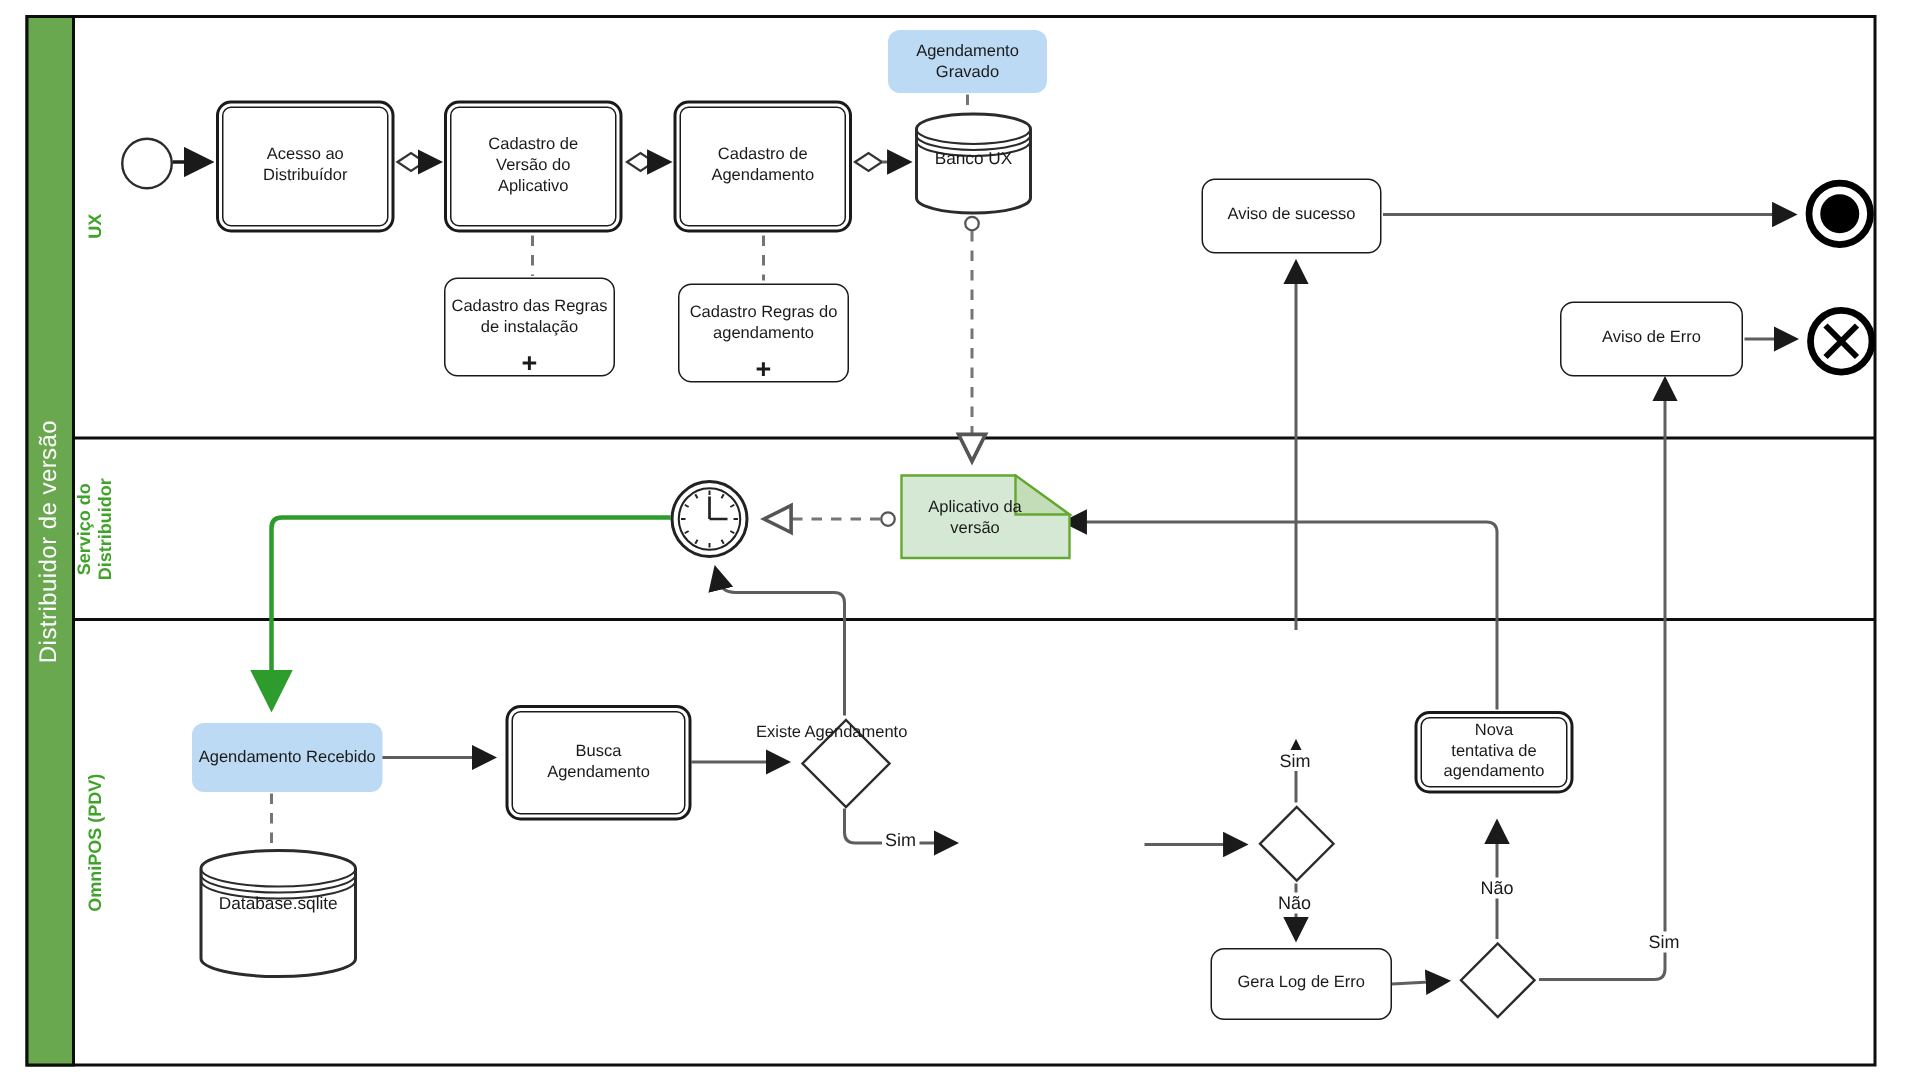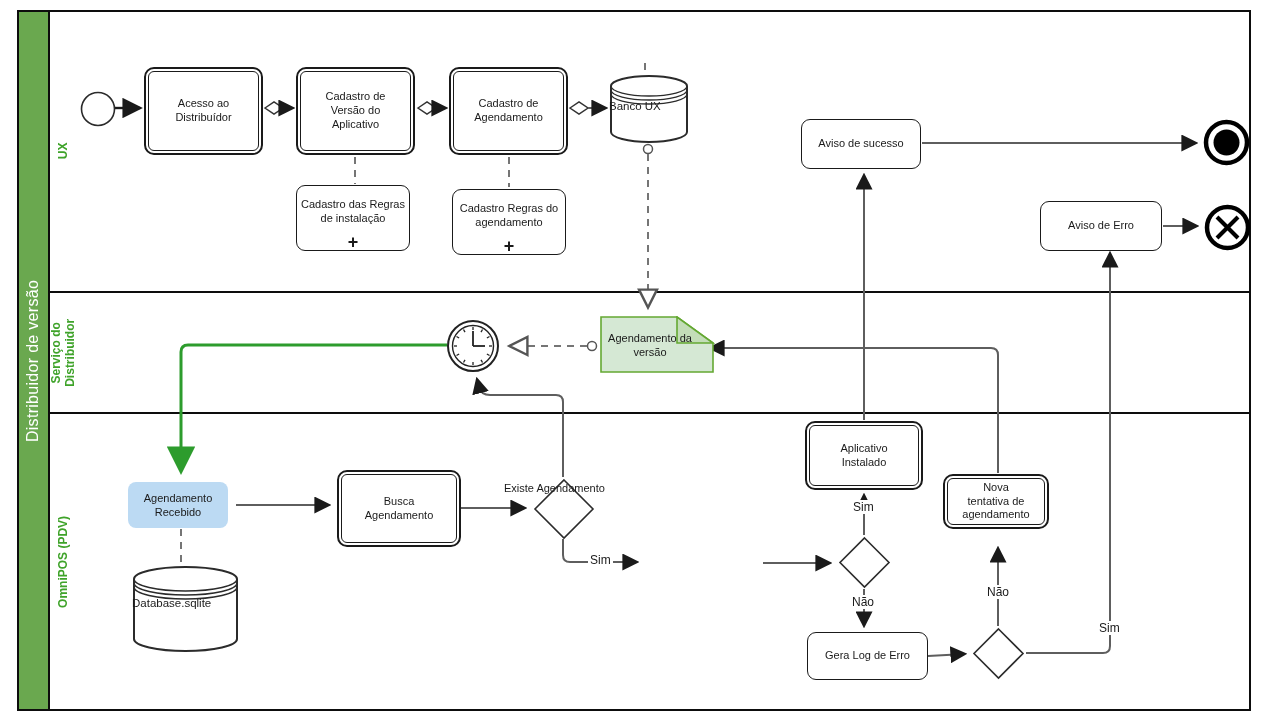--- a/index.html
+++ b/index.html
@@ -14,21 +14,21 @@
   .rot.wrap{width:82px;white-space:normal;}
   .rot.nowrap{white-space:nowrap;}
   
   .task{position:absolute;border:2px solid #1a1a1a;border-radius:10px;background:#fff;display:flex;align-items:center;justify-content:center;text-align:center;font-size:11px;line-height:1.25;box-sizing:border-box;padding:16px;}
   .task::before{content:"";position:absolute;inset:2px;border:1.3px solid #1a1a1a;border-radius:6px;pointer-events:none;}
   .box{position:absolute;border:1.5px solid #1a1a1a;border-radius:9px;background:#fff;display:flex;align-items:center;justify-content:center;text-align:center;font-size:11px;line-height:1.25;box-sizing:border-box;padding:4px;}
   .subproc{padding-bottom:16px;justify-content:flex-end;}
   .plus{position:absolute;bottom:0px;left:0;right:0;text-align:center;font-size:18px;font-weight:bold;line-height:16px;}
   .note{position:absolute;background:var(--note-blue);border-radius:8px;display:flex;align-items:center;justify-content:center;text-align:center;font-size:11px;line-height:1.3;box-sizing:border-box;}
   .shape{position:absolute;}
-  .cyl-label{position:absolute;text-align:left;font-size:11.5px;}
+  .cyl-label{position:absolute;text-align:center;font-size:11.5px;}
   .doc-label{position:absolute;text-align:center;font-size:11px;line-height:1.3;}
   .elabel{position:absolute;font-size:12px;background:#fff;padding:0 2px;white-space:nowrap;}
   .gwlabel{position:absolute;font-size:11px;white-space:nowrap;}
   
   .flow{stroke:#5e5e5e;stroke-width:2;fill:none;}
   .flow-strong{stroke:#1a1a1a;stroke-width:2.4;fill:none;}
   .assoc{stroke:#757575;stroke-width:2;fill:none;stroke-dasharray:7 6;}
   .green-flow{stroke:var(--flow-green);stroke-width:3;fill:none;}
   .lane-line{stroke:#0d0d0d;stroke-width:2;}
   .cdiamond{fill:#fff;stroke:#333;stroke-width:1.5;}
@@ -131,20 +131,23 @@
   <div class="box subproc" style="left:296px;top:185px;width:114px;height:66px;">
     <span>Cadastro das Regras de instalação</span>
     <span class="plus">+</span>
   </div>
 
   <div class="box subproc" style="left:452px;top:189px;width:114px;height:66px;">
     <span>Cadastro Regras do agendamento</span>
     <span class="plus">+</span>
   </div>
 
+  <div class="note" style="left:592px;top:20px;width:106px;height:42px;">
+    <span>Agendamento Gravado</span>
+  </div>
 
   <div class="shape" style="left:609px;top:74px;">
     <svg width="80" height="71">
       <path class="cylp" d="M2,12 A38,10 0 0 1 78,12 L78,58 A38,10 0 0 1 2,58 Z"></path>
       <path class="cyla" d="M2,12 A38,10 0 0 0 78,12"></path>
       <path class="cyla" d="M2,16 A38,10 0 0 0 78,16"></path>
       <path class="cyla" d="M2,20 A38,10 0 0 0 78,20"></path>
     </svg>
   </div>
   <div class="cyl-label" style="left:609px;top:100px;width:80px;">Banco UX</div>
@@ -196,23 +199,23 @@
       </g>
     </svg>
   </div>
 
   <div class="shape" style="left:600px;top:316px;">
     <svg width="115" height="58">
       <path class="docbody" d="M1,1 L77,1 L113,27 L113,56 L1,56 Z"></path>
       <path class="docfold" d="M77,1 L113,27 L77,27 Z"></path>
     </svg>
   </div>
-  <div class="doc-label" style="left:604px;top:331px;width:92px;">Agendamento da versão</div>
-
-  <div class="note" style="left:128px;top:482px;width:100px;height:46px;">
+  <div class="doc-label" style="left:604px;top:331px;width:92px;">Aplicativo da versão</div>
+
+  <div class="note" style="left:128px;top:482px;width:127px;height:46px;">
     <span>Agendamento Recebido</span>
   </div>
 
   <div class="shape" style="left:132px;top:565px;">
     <svg width="107" height="88">
       <path class="cylp" d="M2,14 A51.5,12 0 0 1 105,14 L105,74 A51.5,12 0 0 1 2,74 Z"></path>
       <path class="cyla" d="M2,14 A51.5,12 0 0 0 105,14"></path>
       <path class="cyla" d="M2,18 A51.5,12 0 0 0 105,18"></path>
       <path class="cyla" d="M2,22 A51.5,12 0 0 0 105,22"></path>
     </svg>
@@ -230,23 +233,20 @@
   </div>
   <div class="gwlabel" style="left:504px;top:482px;">Existe Agendamento</div>
 
 
   <div class="shape" style="left:838px;top:536px;">
     <svg width="53" height="53">
         <polygon class="gw" points="26.5,2 51,26.5 26.5,51 2,26.5"></polygon>
       </svg>
   </div>
 
-  <div class="task" style="left:805px;top:421px;width:118px;height:69px;">
-    <span>Aplicativo Instalado</span>
-  </div>
 
   <div class="box" style="left:807px;top:632px;width:121px;height:48px;">
     <span>Gera Log de Erro</span>
   </div>
 
   <div class="shape" style="left:972px;top:627px;">
     <svg width="53" height="53">
         <polygon class="gw" points="26.5,2 51,26.5 26.5,51 2,26.5"></polygon>
       </svg>
   </div>

